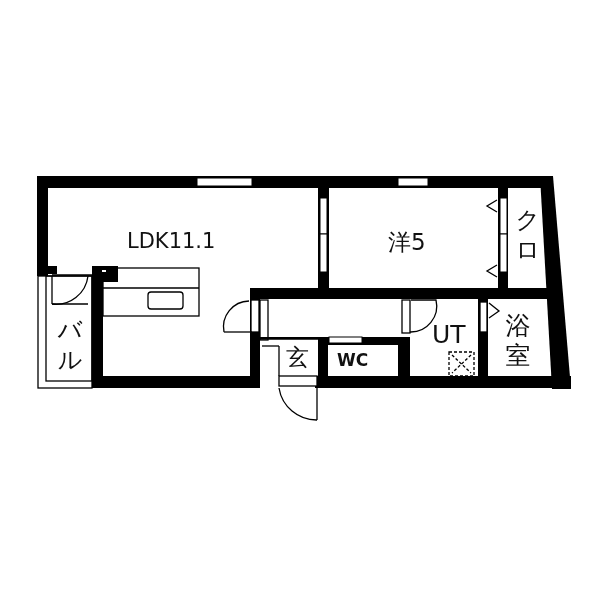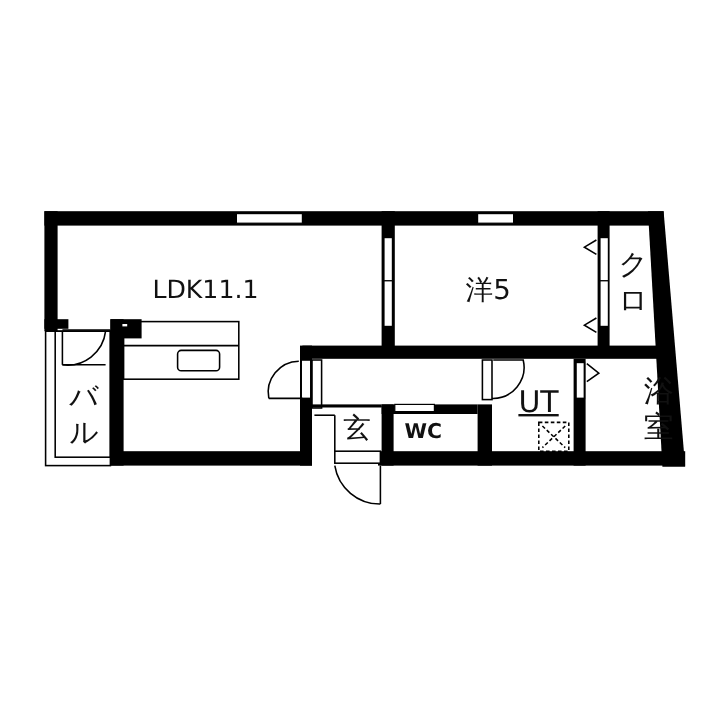--- a/index.html
+++ b/index.html
@@ -5,22 +5,22 @@
   html, body { margin:0; padding:0; background:#ffffff; }
   body { width:600px; height:600px; position:relative; overflow:hidden; font-family:"DejaVu Sans", sans-serif; }
   #plan { position:absolute; left:0; top:0; width:600px; height:600px; }
   .label { position:absolute; color:#111; font-family:"DejaVu Sans", sans-serif; white-space:nowrap; line-height:1; }
   .lbl-ldk { left:127px; top:231px; font-size:21px; letter-spacing:0px; }
   .lbl-yo { left:388px; top:231px; font-size:23px; }
   .lbl-cl { left:514px; top:205px; font-size:24px; width:26px; text-align:right; white-space:normal; line-height:30px; }
   .lbl-bal { left:55px; top:315px; font-size:24px; width:30px; text-align:center; white-space:normal; line-height:30px; }
   .lbl-gen { left:286px; top:346px; font-size:23px; }
   .lbl-wc { left:337px; top:352px; font-size:17px;font-weight:bold; }
-  .lbl-ut { left:432px; top:322px; font-size:25px;text-decoration:underline; }
-  .lbl-bath { left:503px; top:311px; font-size:25px; width:30px; text-align:center; white-space:normal; line-height:30px;margin-left:31px; }
+  .lbl-ut { left:432px; top:322px; font-size:25px; }
+  .lbl-bath { left:503px; top:311px; font-size:25px; width:30px; text-align:center; white-space:normal; line-height:30px; }
 </style>
 </head>
 <body>
 
 <svg id="plan" viewBox="0 0 600 600" xmlns="http://www.w3.org/2000/svg">
 
   <g fill="#000">
 
     <rect x="37" y="176" width="516" height="12"></rect>
 

